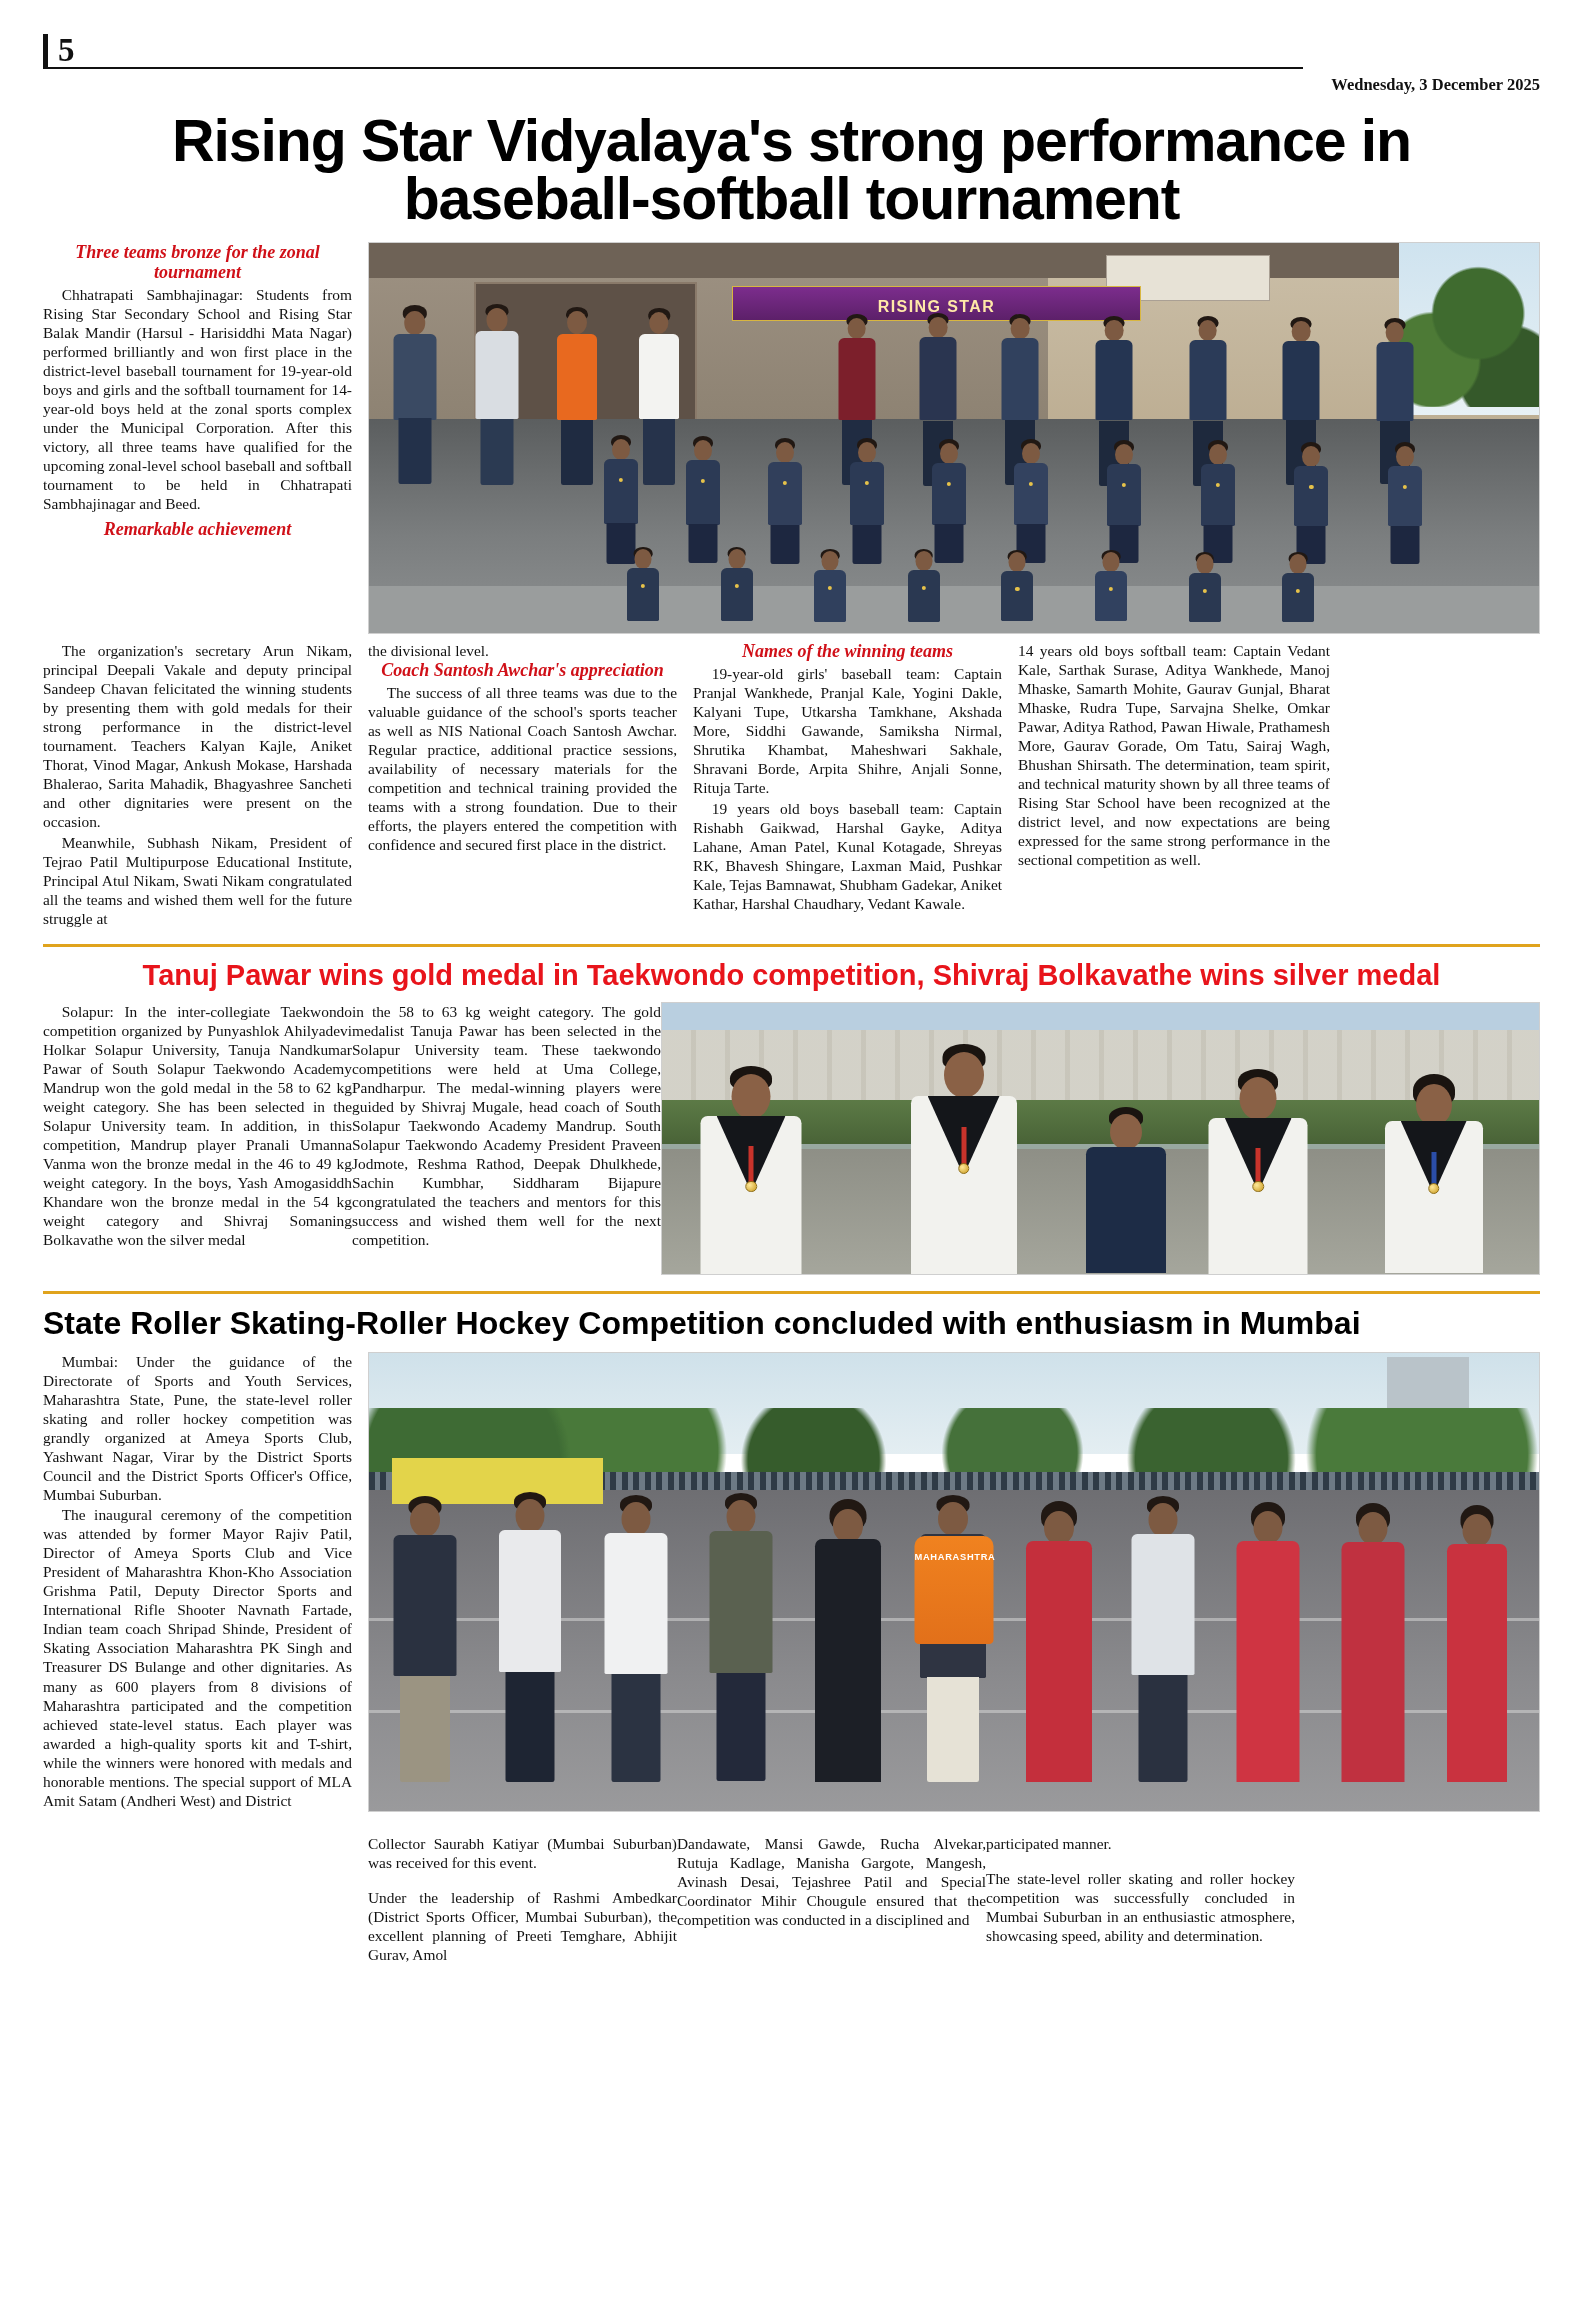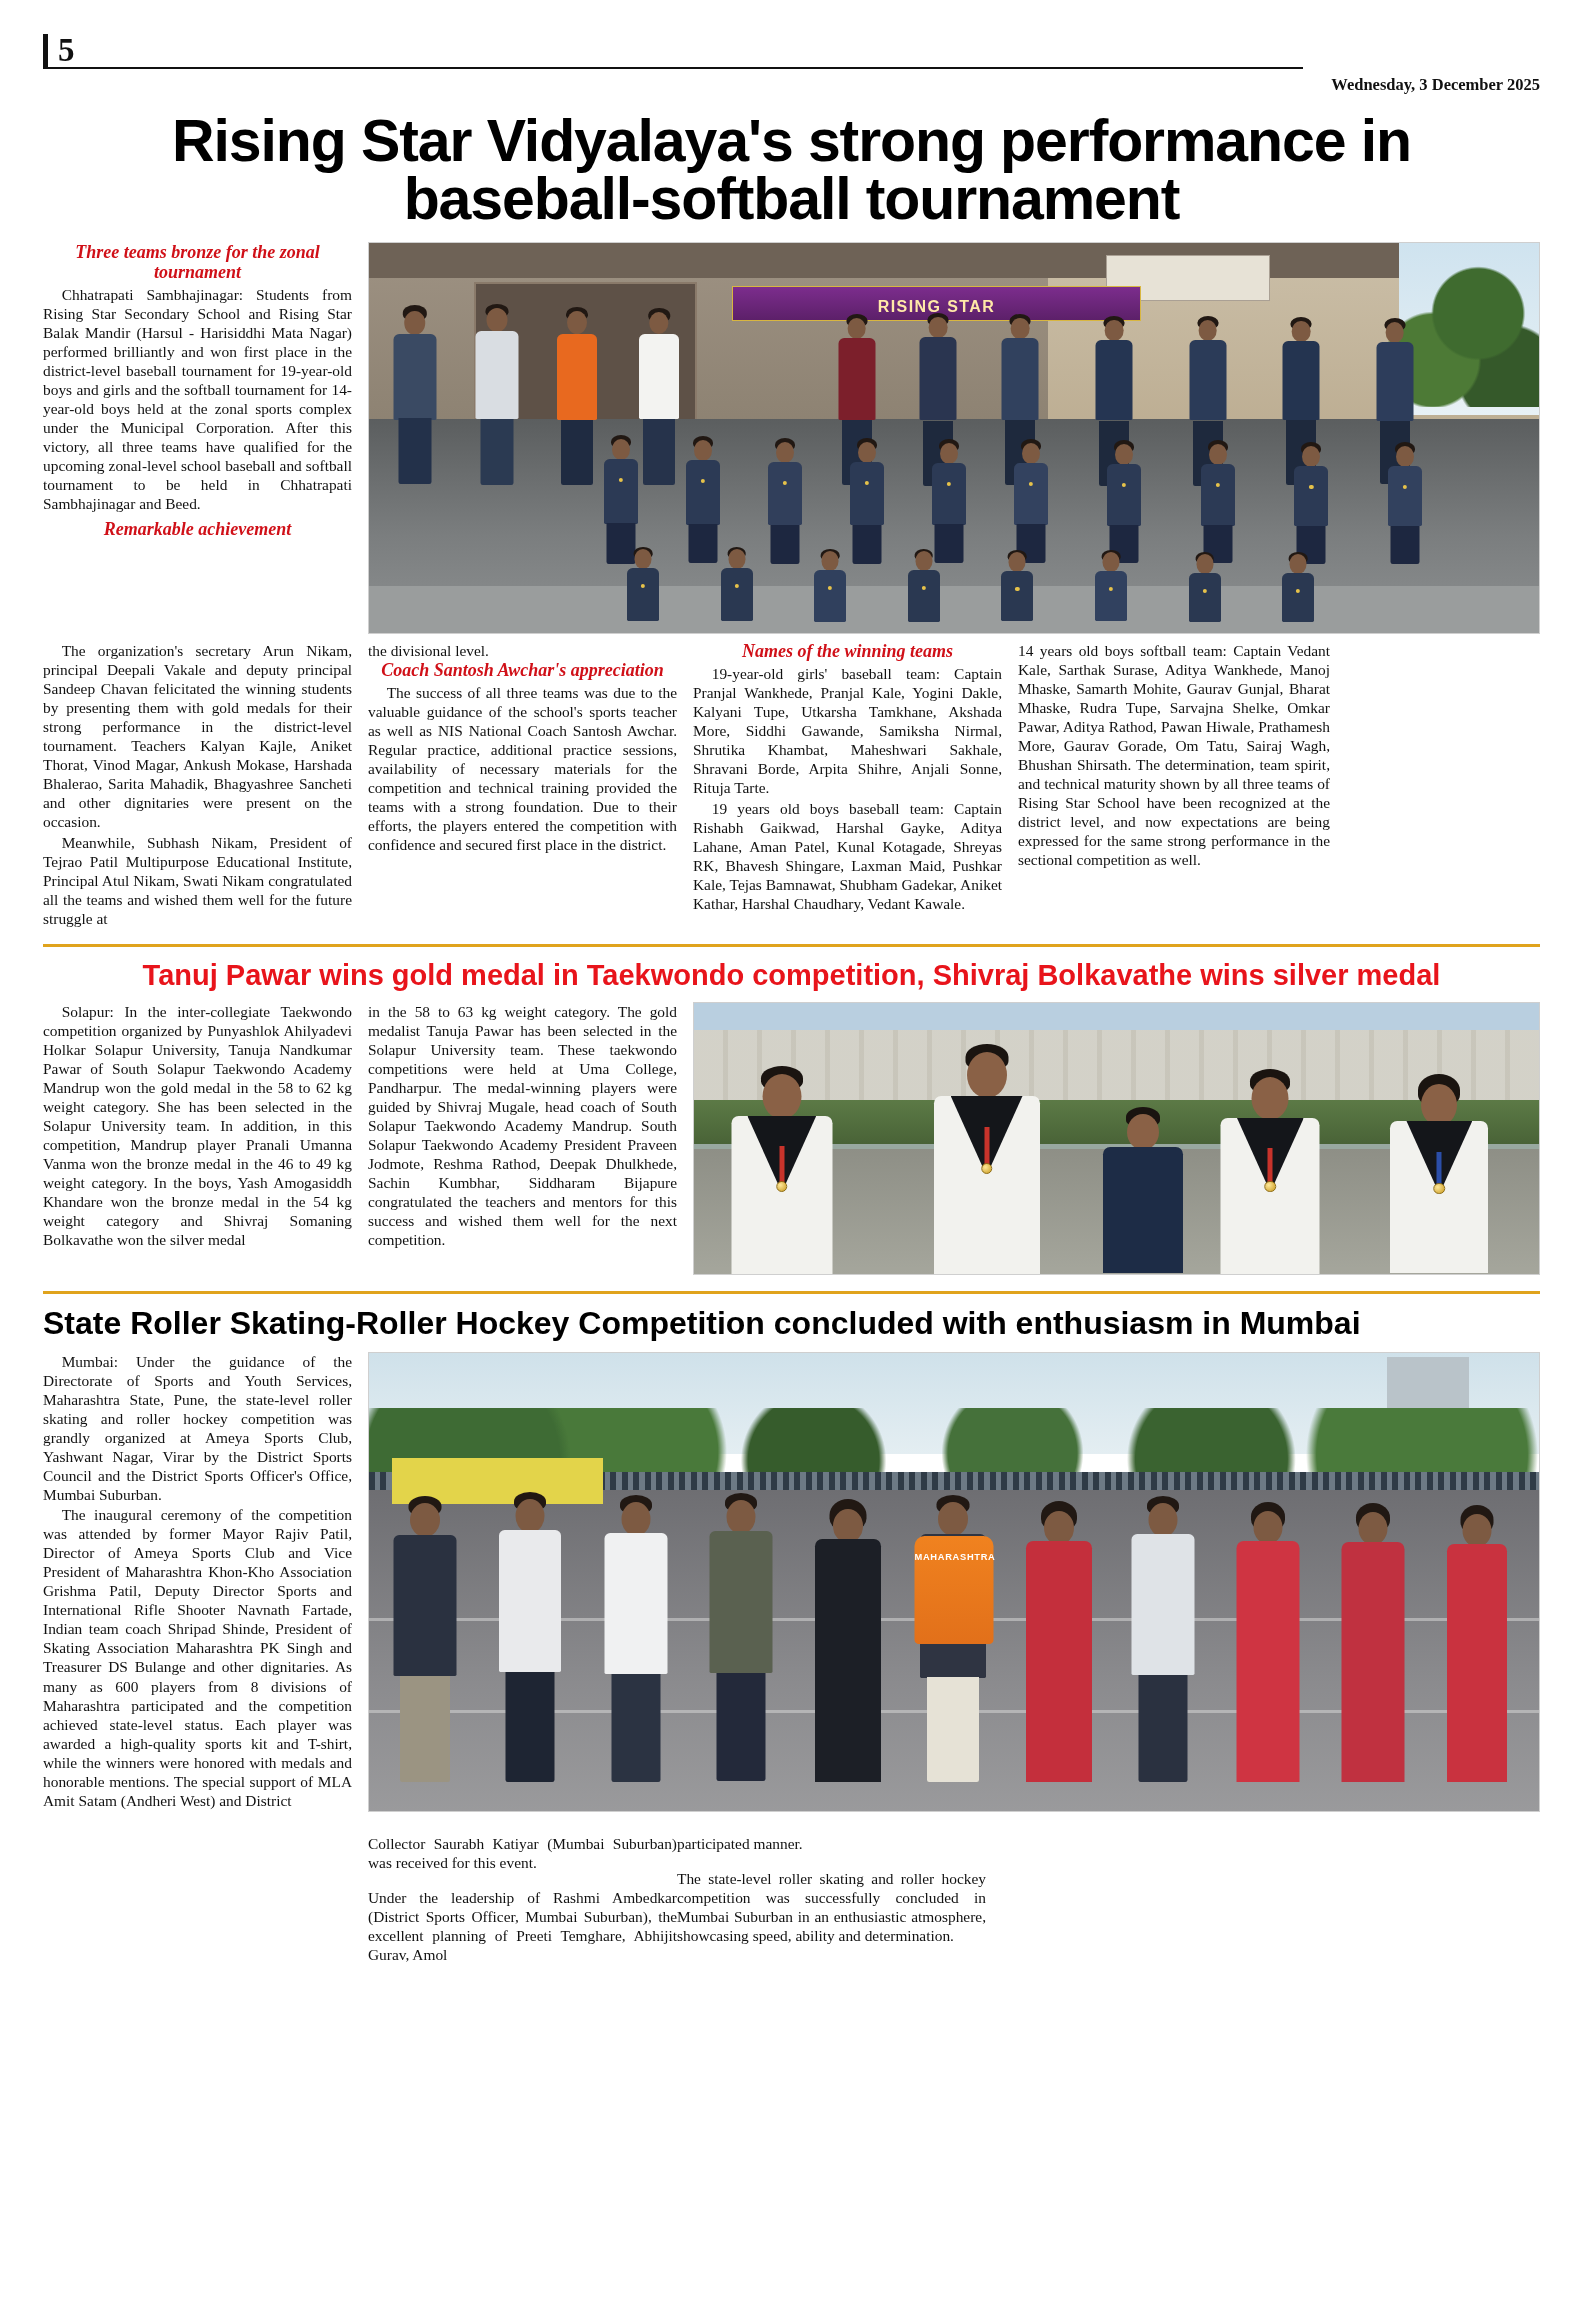--- a/index.html
+++ b/index.html
@@ -142,21 +142,21 @@
     line-height: 1.05;
     color: #e8141b;
     text-align: center;
     margin: 0 0 11.5px 0;
   }
   h2.story-head.black {
     color: #000;
     font-size: 32px;
     text-align: left;
   }
-  .story2-wrap { display: flex; gap: 16px; }
+  .story2-wrap { display: flex; }
   .s2-col { width: 309px; }
   .s2-photo {
     flex: 1 1 auto;
     height: 273px;
     position: relative;
     overflow: hidden;
     border: 0.7px solid #cfcfcf;
   }
 
   
@@ -791,20 +791,25 @@
 
       <div class="s3-under">
         <div>
           <div class="capt">
             <p>Collector Saurabh Katiyar (Mumbai Suburban) was received for this event.</p>
             <p class="indent">Under the leadership of Rashmi Ambedkar (District Sports Officer, Mumbai Suburban), the excellent planning of Preeti Temghare, Abhijit Gurav, Amol</p>
           </div>
         </div>
         <div>
           <div class="capt">
+            <p>Dandawate, Mansi Gawde, Rucha Alvekar, Rutuja Kadlage, Manisha Gargote, Mangesh, Avinash Desai, Tejashree Patil and Special Coordinator Mihir Chougule ensured that the competition was conducted in a disciplined and</p>
+          </div>
+        </div>
+        <div>
+          <div class="capt">
             <p>participated manner.</p>
             <p class="indent">The state-level roller skating and roller hockey competition was successfully concluded in Mumbai Suburban in an enthusiastic atmosphere, showcasing speed, ability and determination.</p>
           </div>
         </div>
       </div>
     </div>
   </div>
 
 </div>
 

